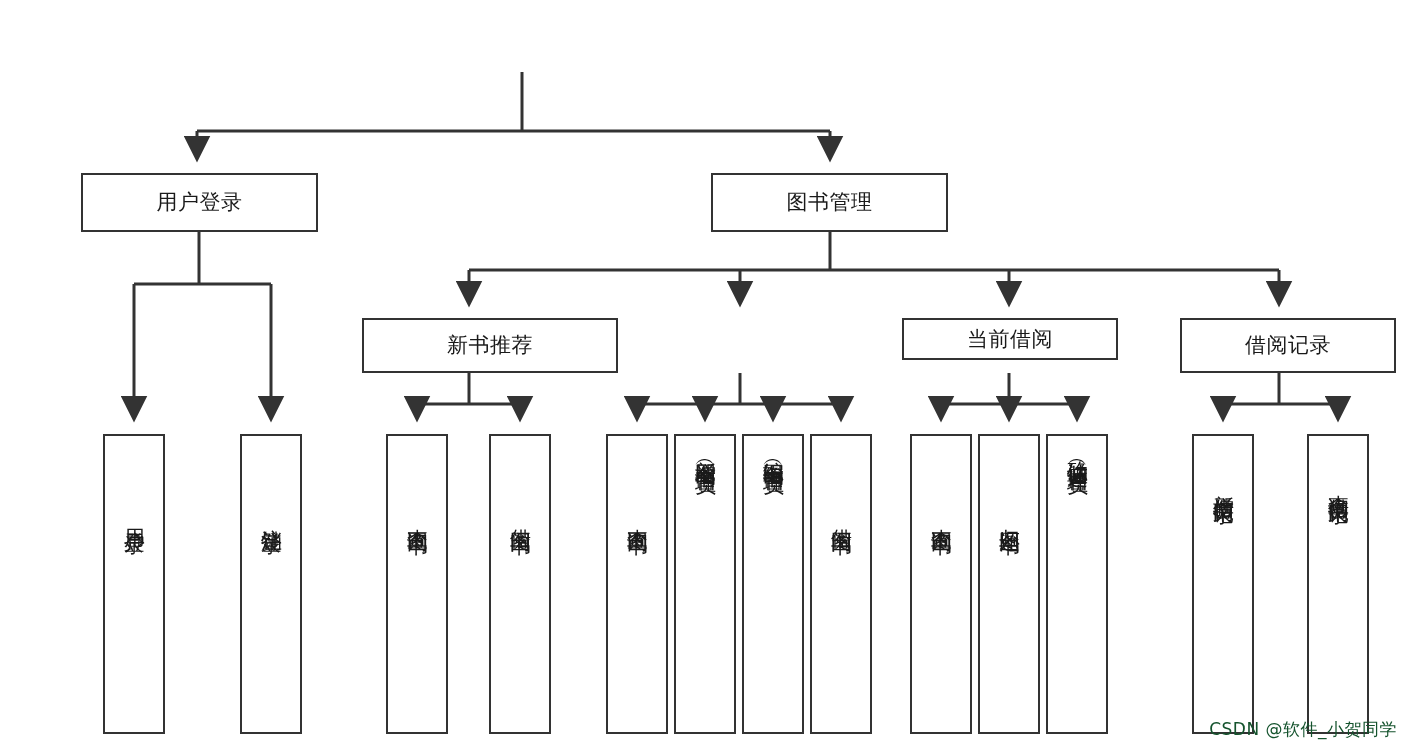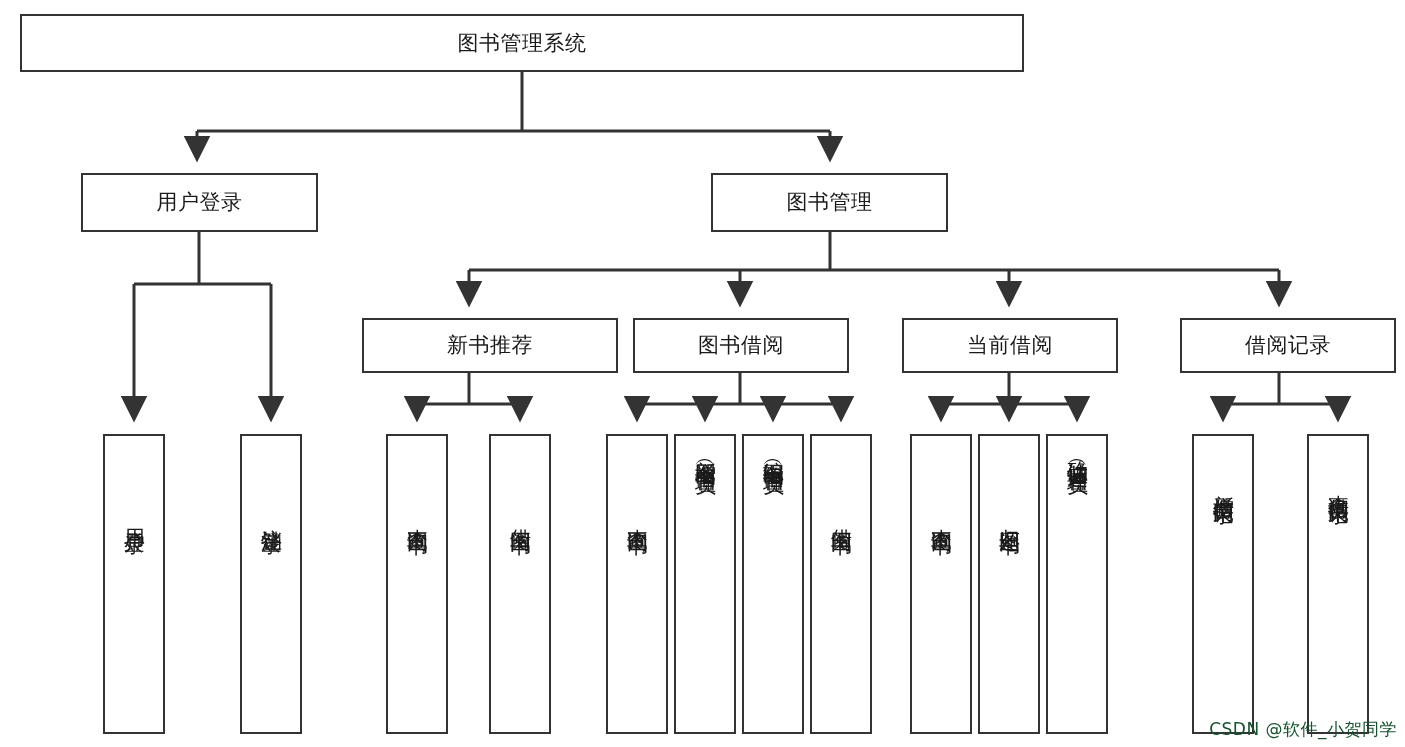--- a/index.html
+++ b/index.html
@@ -119,41 +119,35 @@
       <path d="M 1009 404 L 1009 418" marker-end="url(#arrow)"></path>
       <path d="M 1077 404 L 1077 418" marker-end="url(#arrow)"></path>
 
       <path d="M 1279 373 L 1279 404"></path>
       <path d="M 1223 404 L 1338 404"></path>
       <path d="M 1223 404 L 1223 418" marker-end="url(#arrow)"></path>
       <path d="M 1338 404 L 1338 418" marker-end="url(#arrow)"></path>
     </g>
   </svg>
 
-  <div class="node horiz" style="left:20px; top:14px; width:1004px; height:58px;">
-    <span class="node-label">图书管理系统</span>
-  </div>
 
   <div class="node horiz" style="left:81px; top:173px; width:237px; height:59px;">
     <span class="node-label">用户登录</span>
   </div>
 
   <div class="node horiz" style="left:711px; top:173px; width:237px; height:59px;">
     <span class="node-label">图书管理</span>
   </div>
 
   <div class="node horiz" style="left:362px; top:318px; width:256px; height:55px;">
     <span class="node-label">新书推荐</span>
   </div>
 
-  <div class="node horiz" style="left:633px; top:318px; width:216px; height:55px;">
-    <span class="node-label">图书借阅</span>
-  </div>
-
-  <div class="node horiz" style="left:902px; top:318px; width:216px; height:55px;">
+
+  <div class="node horiz" style="left:902px; top:318px; width:216px; height:42px;">
     <span class="node-label">当前借阅</span>
   </div>
 
   <div class="node horiz" style="left:1180px; top:318px; width:216px; height:55px;">
     <span class="node-label">借阅记录</span>
   </div>
 
   <div class="node vert" style="left:103px; top:434px; width:62px; height:300px;">
     <span class="node-label" style="margin-top:76px;">用户登录</span>
   </div>

